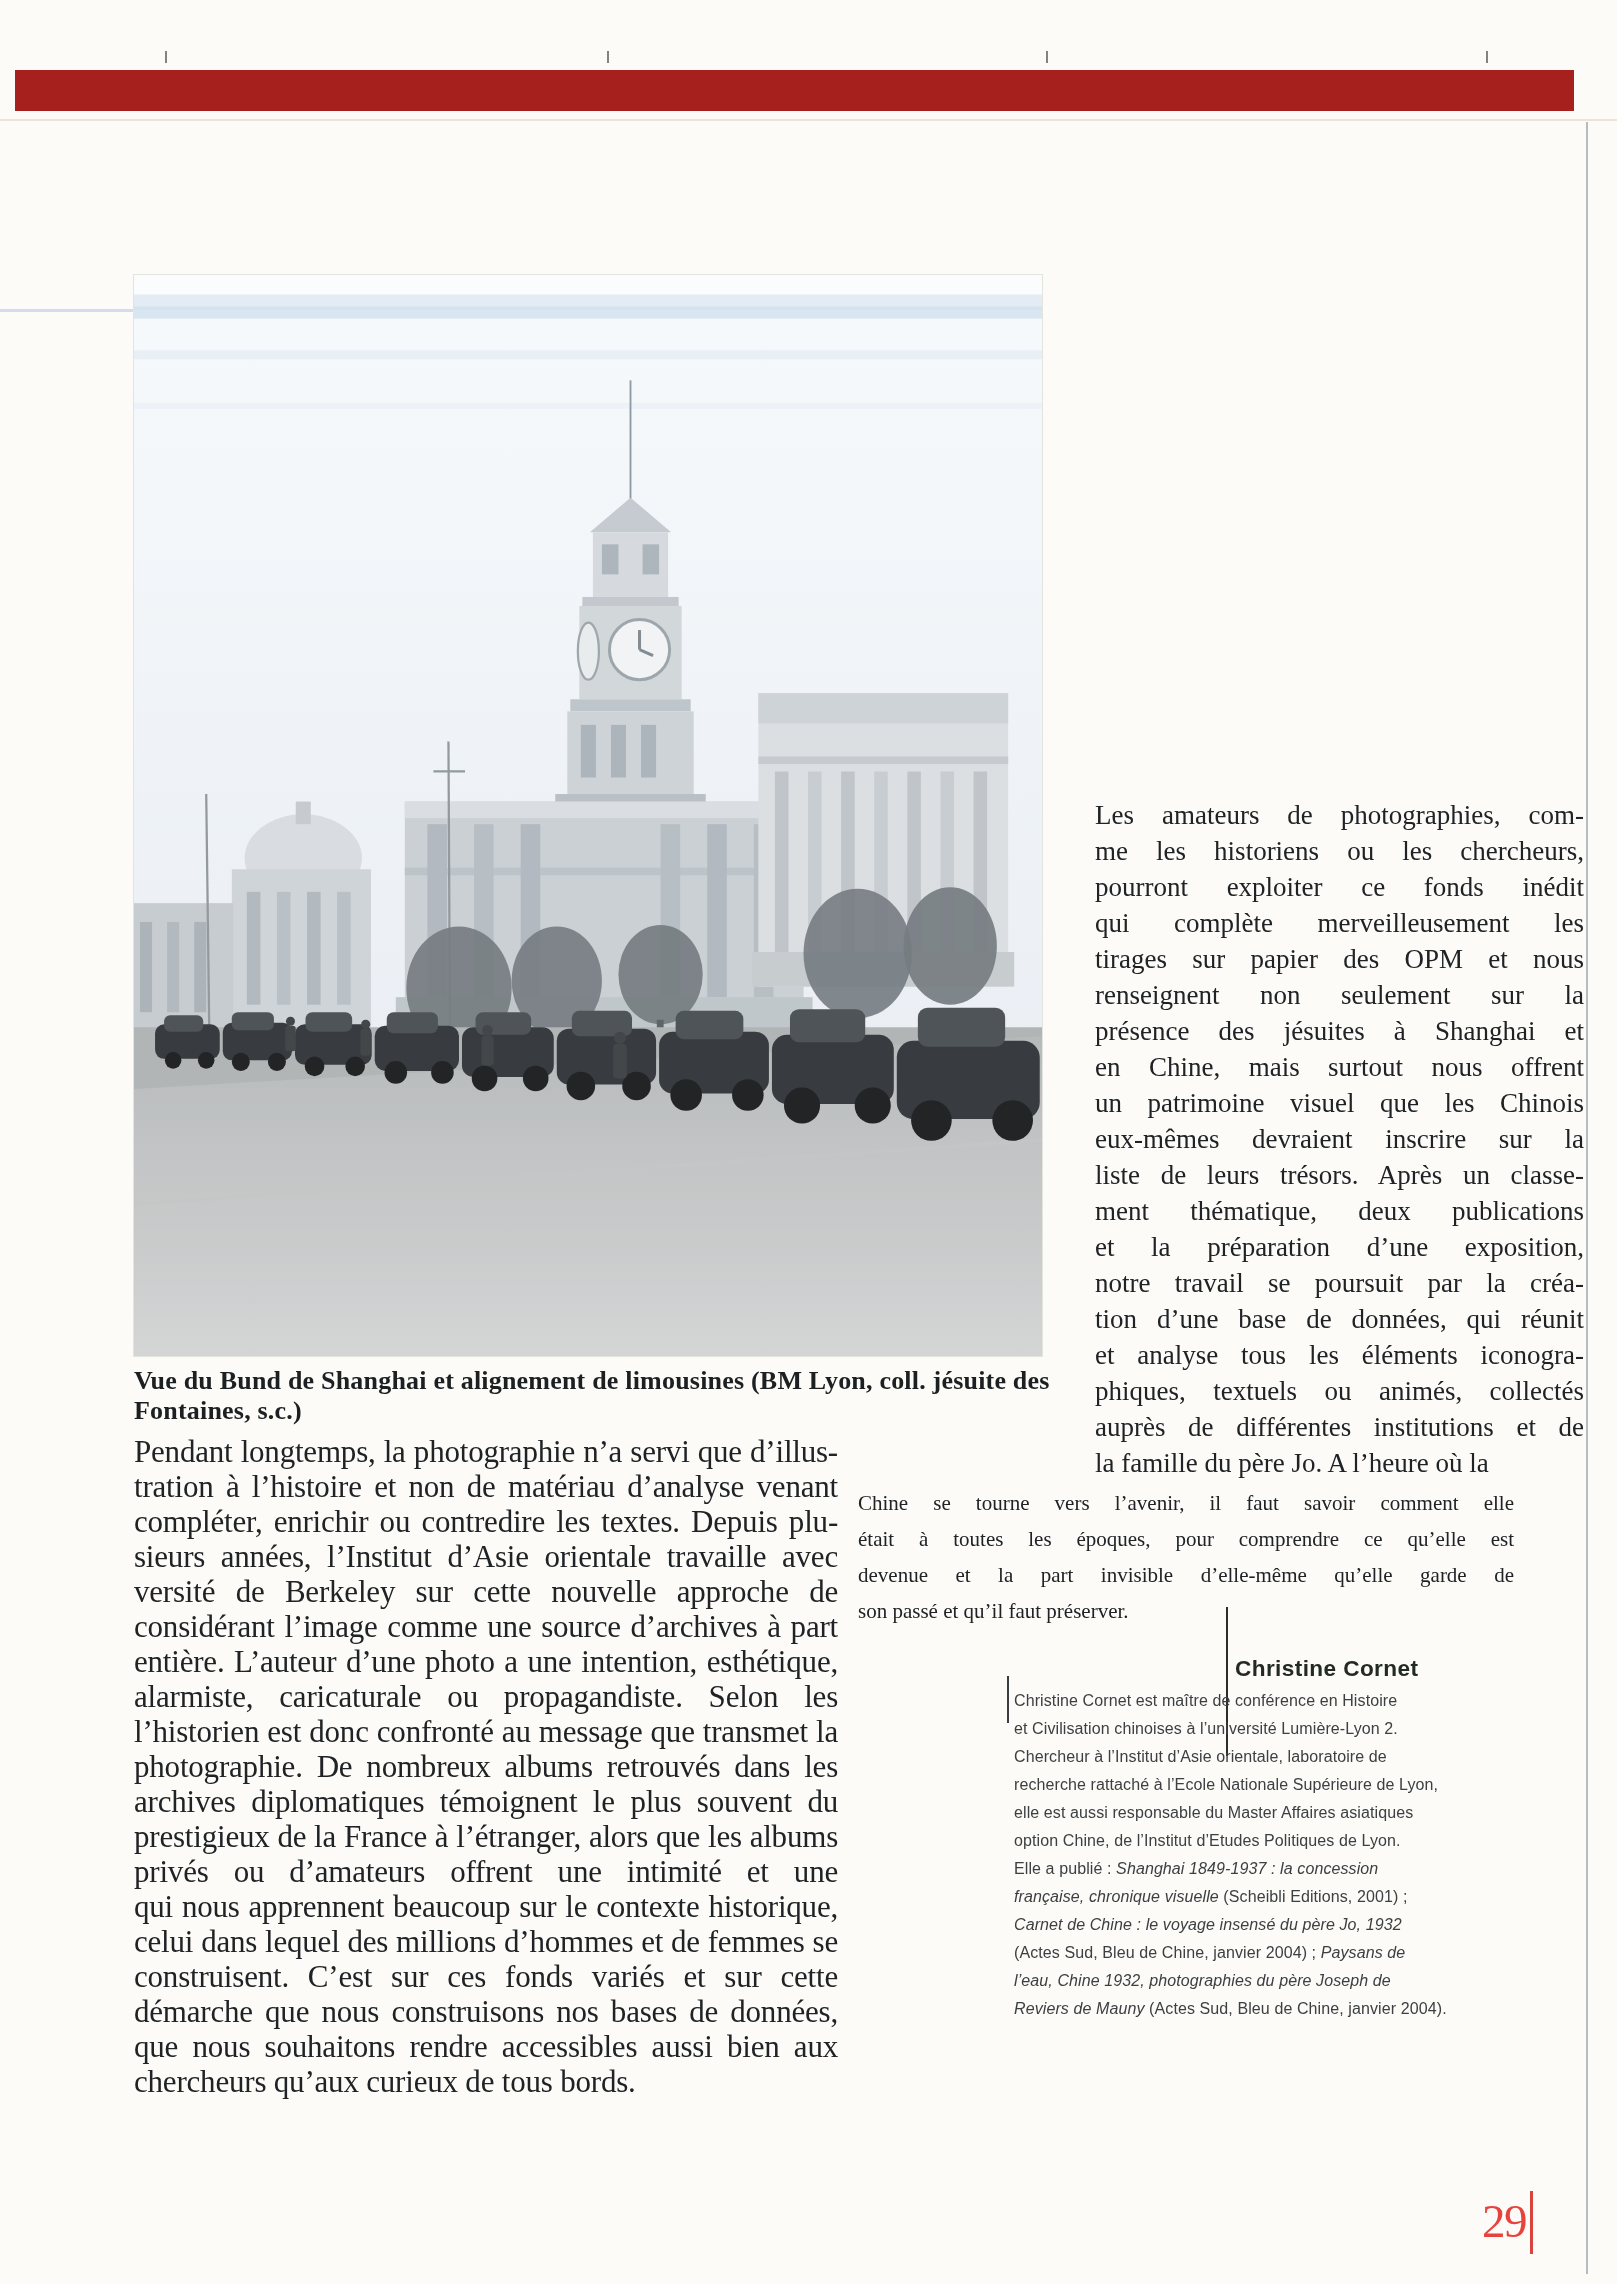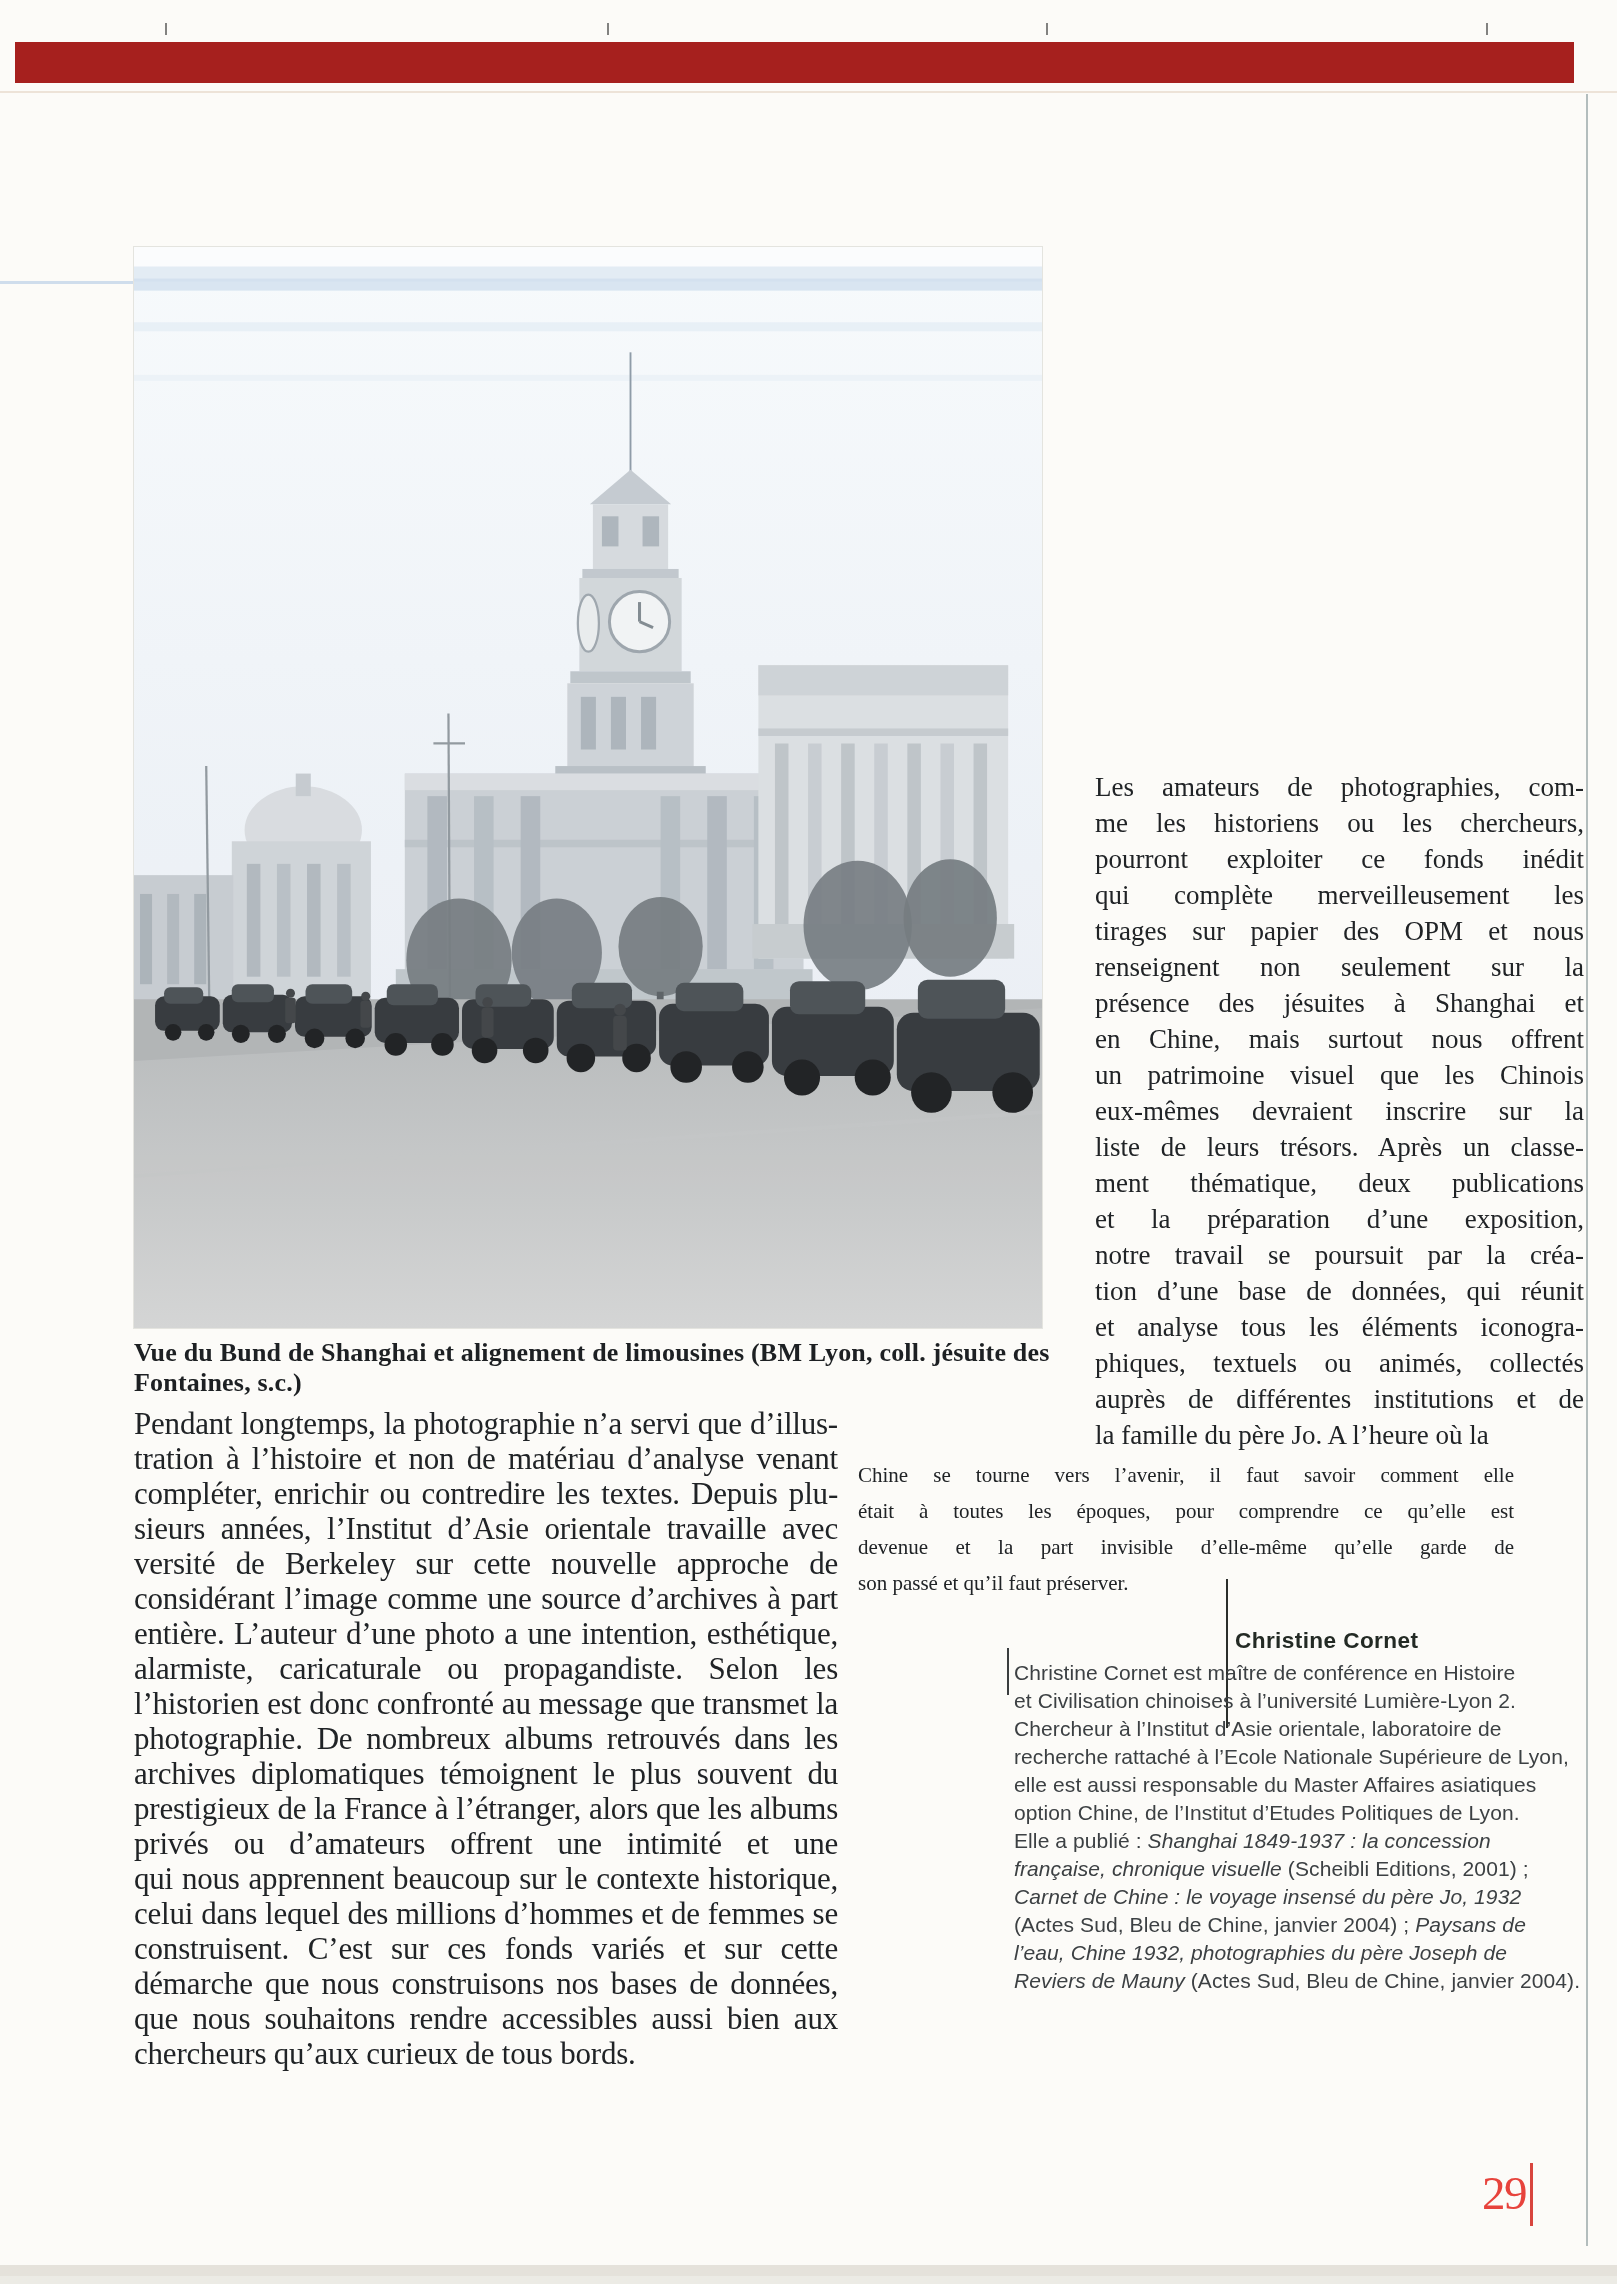--- a/index.html
+++ b/index.html
@@ -2,21 +2,21 @@
 <html style="font-size:12px"><head>
 <meta charset="utf-8">
 <style>
   html,body{margin:0;padding:0;}
   body{
     width:1617px;height:2284px;position:relative;
     background:#fcfbf8;
     font-family:"Liberation Serif","DejaVu Serif",serif;
     color:#202326;overflow:hidden;
   }
-  .abs{position:absolute;}
+  .abs{position:absolute;margin-top:28px;}
   
   .top-bar{left:15px;top:42px;width:1559px;height:41px;background:#a6201e;}
   .reg-mark{top:22.6px;width:2.3px;height:12px;background:#5a5a58;opacity:.75;}
   .scan-hline{left:0;top:91px;width:1617px;height:2.3px;background:#e9ddcf;opacity:.8;}
   .right-scanline{left:1586px;top:94px;width:2.3px;height:2152px;background:#b3bdbd;}
   .blue-streak{left:0;top:281px;width:135px;height:3px;background:#a9c4e2;opacity:.55;}
   .bottom-edge{left:0;top:2265px;width:1617px;height:10.5px;background:#dddad2;opacity:.75;}
   .bottom-edge2{left:0;top:2276px;width:1617px;height:8.3px;background:#ecebe5;}
   
   .photo{left:134px;top:247px;width:908px;height:1081px;background:#f3f6f9;outline:0.8px solid #e4e4df;}
@@ -28,21 +28,21 @@
   .justified .line{text-align:justify;text-align-last:justify;white-space:normal;
     overflow:hidden;height:var(--lh);}
   .justified .line.last{text-align-last:left;}
   .ragged .line{text-align:left;white-space:nowrap;height:var(--lh);}
   .left-col{left:134px;top:1406px;width:704px;font-size:31px;letter-spacing:-0.2px;
     --lh:35px;line-height:35px;}
   .right-col{left:1095px;top:769px;width:489px;font-size:27px;
     --lh:36px;line-height:36px;}
   .wide-col{left:858px;top:1457px;width:656px;font-size:21px;
     --lh:36px;line-height:36px;}
-  .bio{left:1014px;top:1659px;width:531px;font-size:21px;
+  .bio{left:1014px;top:1659px;width:531px;font-size:16px;
     font-family:"Liberation Sans","DejaVu Sans",sans-serif;color:#3c4043;
     --lh:28px;line-height:28px;letter-spacing:0.1px;}
   .bio .line i{font-style:italic;}
   
   .sig-rule{left:1226px;top:1579px;width:2.3px;height:149px;background:#2b2e2b;}
   .signature{left:1235px;top:1628px;font-family:"Liberation Sans","DejaVu Sans",sans-serif;
     font-weight:bold;font-size:22.6px;letter-spacing:0.4px;color:#232a24;text-align:center;}
   .bio-rule{left:1007px;top:1648px;width:1.5px;height:47px;background:#3a3d3f;}
   
   .pagenum-rule{left:1530px;top:2163px;width:3px;height:63px;background:#d8453e;}

